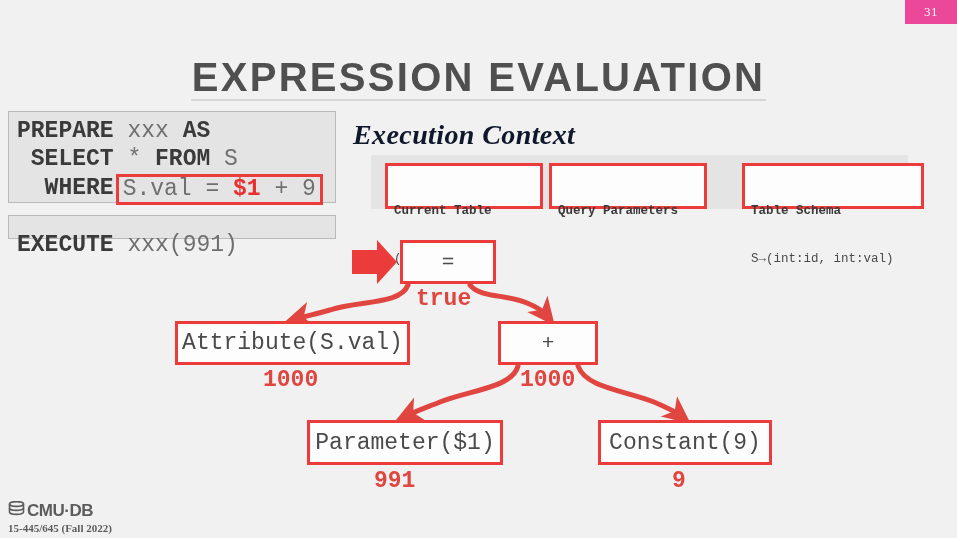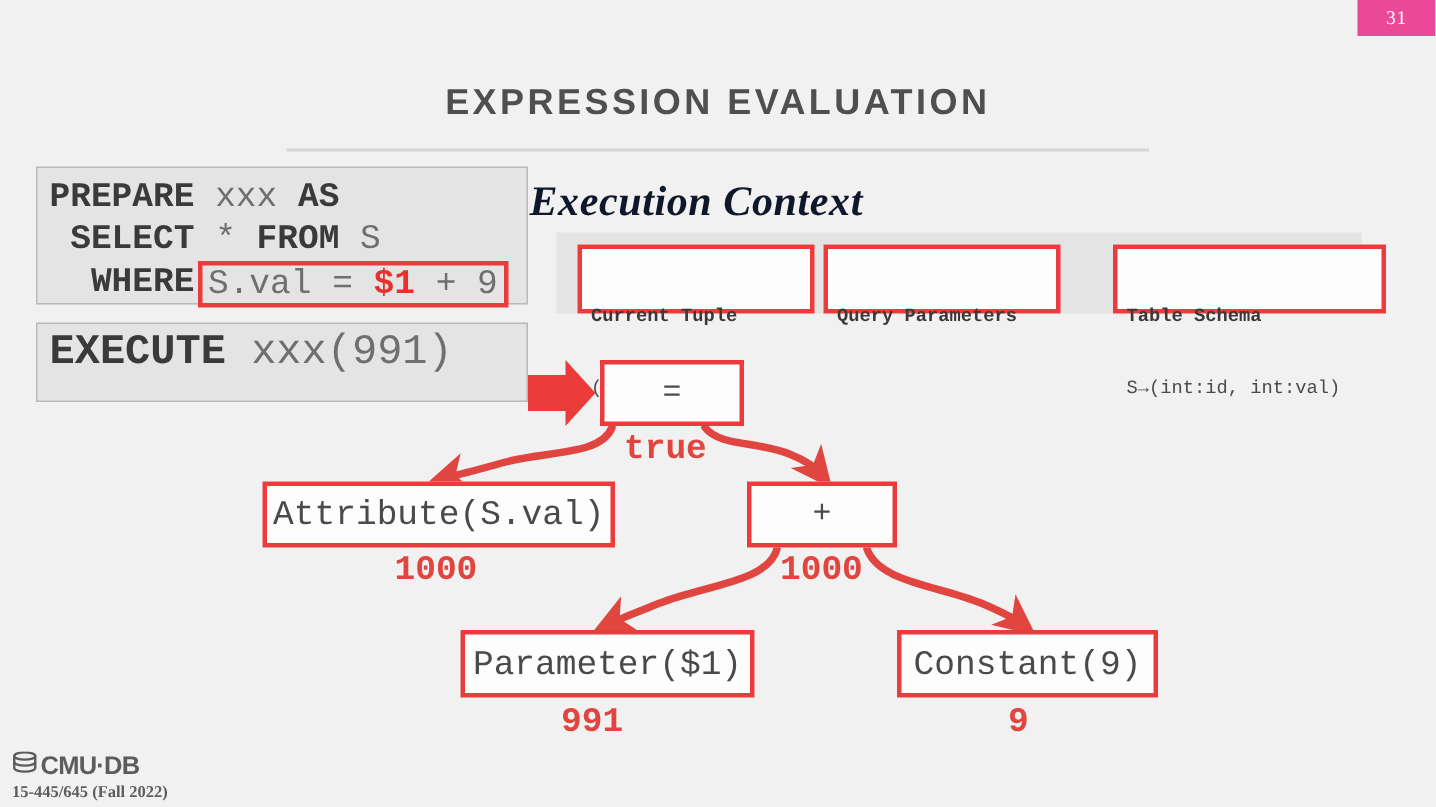--- a/index.html
+++ b/index.html
@@ -41,21 +41,21 @@
     letter-spacing: 0.5px;
   }
 
   
   .slide-title {
     position: absolute;
     top: 55px;
     left: 0;
     width: 957px;
     text-align: center;
-    font-size: 24px;
+    font-size: 40px;
     font-weight: bold;
     letter-spacing: 2.3px;
     color: #4f4f4f;
     font-family: "Liberation Sans", sans-serif;
   }
   .title-rule {
     position: absolute;
     top: 99px;
     left: 191px;
     width: 575px;
@@ -64,38 +64,37 @@
   }
 
   
   .sql-box {
     position: absolute;
     background: #e4e4e4;
     border: 1px solid #b9b9b9;
     font-family: "Liberation Mono", monospace;
     color: #6f6f6f;
     white-space: pre;
-    margin-left: 16px;
   }
   #sql-prepare {
     left: 8px;
     top: 111px;
     width: 328px;
     height: 92px;
     padding: 5px 10px 5px 8px;
     font-size: 23px;
     line-height: 28px;
   }
   #sql-execute {
     left: 8px;
     top: 215px;
     width: 328px;
-    height: 53px;
-    padding: 5px 10px 5px 8px;
-    font-size: 28px;
+    height: 24px;
+    padding: 15px 10px 5px 8px;
+    font-size: 23px;
     line-height: 29px;
   }
   .kw {
     color: #3a3a3a;
     font-weight: bold;
   }
   .sql-line { display: block; }
 
   .highlight-box {
     display: inline-block;
@@ -230,21 +229,21 @@
   <div class="title-rule"></div>
 
   <div class="sql-box" id="sql-prepare"><span class="sql-line"><span class="kw">PREPARE</span><span> xxx </span><span class="kw">AS</span></span><span class="sql-line"><span class="kw"> SELECT</span><span> * </span><span class="kw">FROM</span><span> S</span></span><span class="sql-line"><span class="kw">  WHERE</span><span class="highlight-box"><span>S.val = </span><span class="param-red">$1</span><span> + 9</span></span></span></div>
 
   <div class="sql-box" id="sql-execute"><span class="kw">EXECUTE</span><span> xxx(991)</span></div>
 
   <div class="exec-title">Execution Context</div>
   <div class="exec-band"></div>
 
   <div class="ctx-box" id="ctx-tuple">
-    <span class="ctx-head">Current Tuple</span>
+    <span class="ctx-head">Current Table</span>
     <span class="ctx-val">(123, 1000)</span>
   </div>
   <div class="ctx-box" id="ctx-params">
     <span class="ctx-head">Query Parameters</span>
   </div>
   <div class="ctx-box" id="ctx-schema">
     <span class="ctx-head">Table Schema</span>
     <span class="ctx-val">S→(int:id, int:val)</span>
   </div>
 

